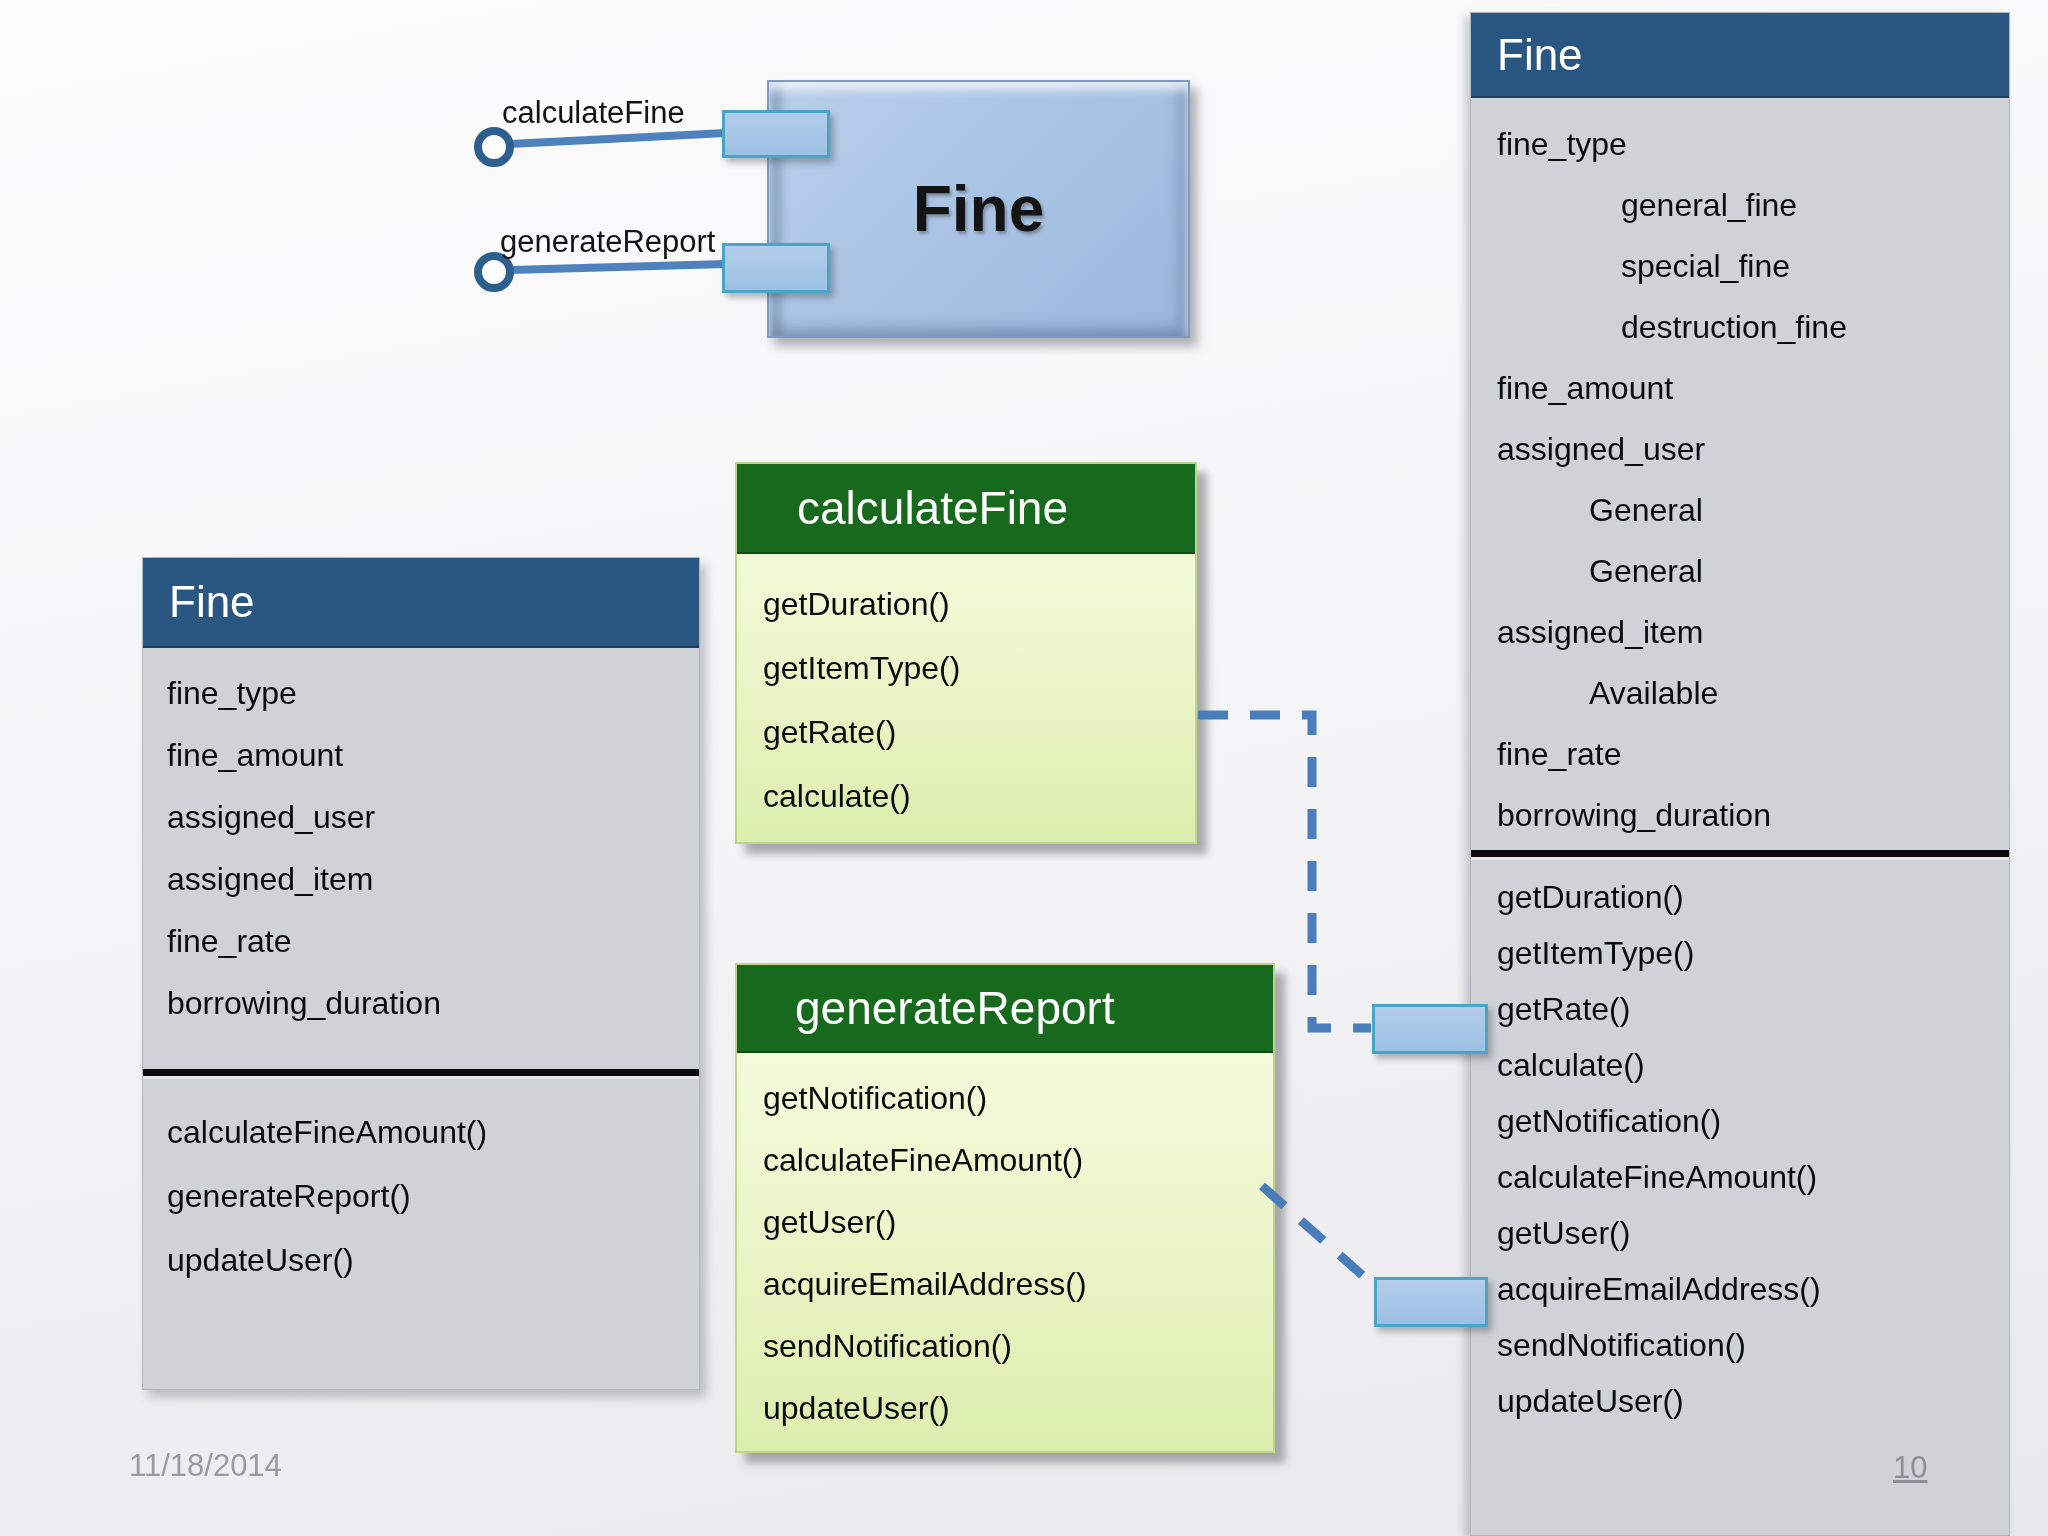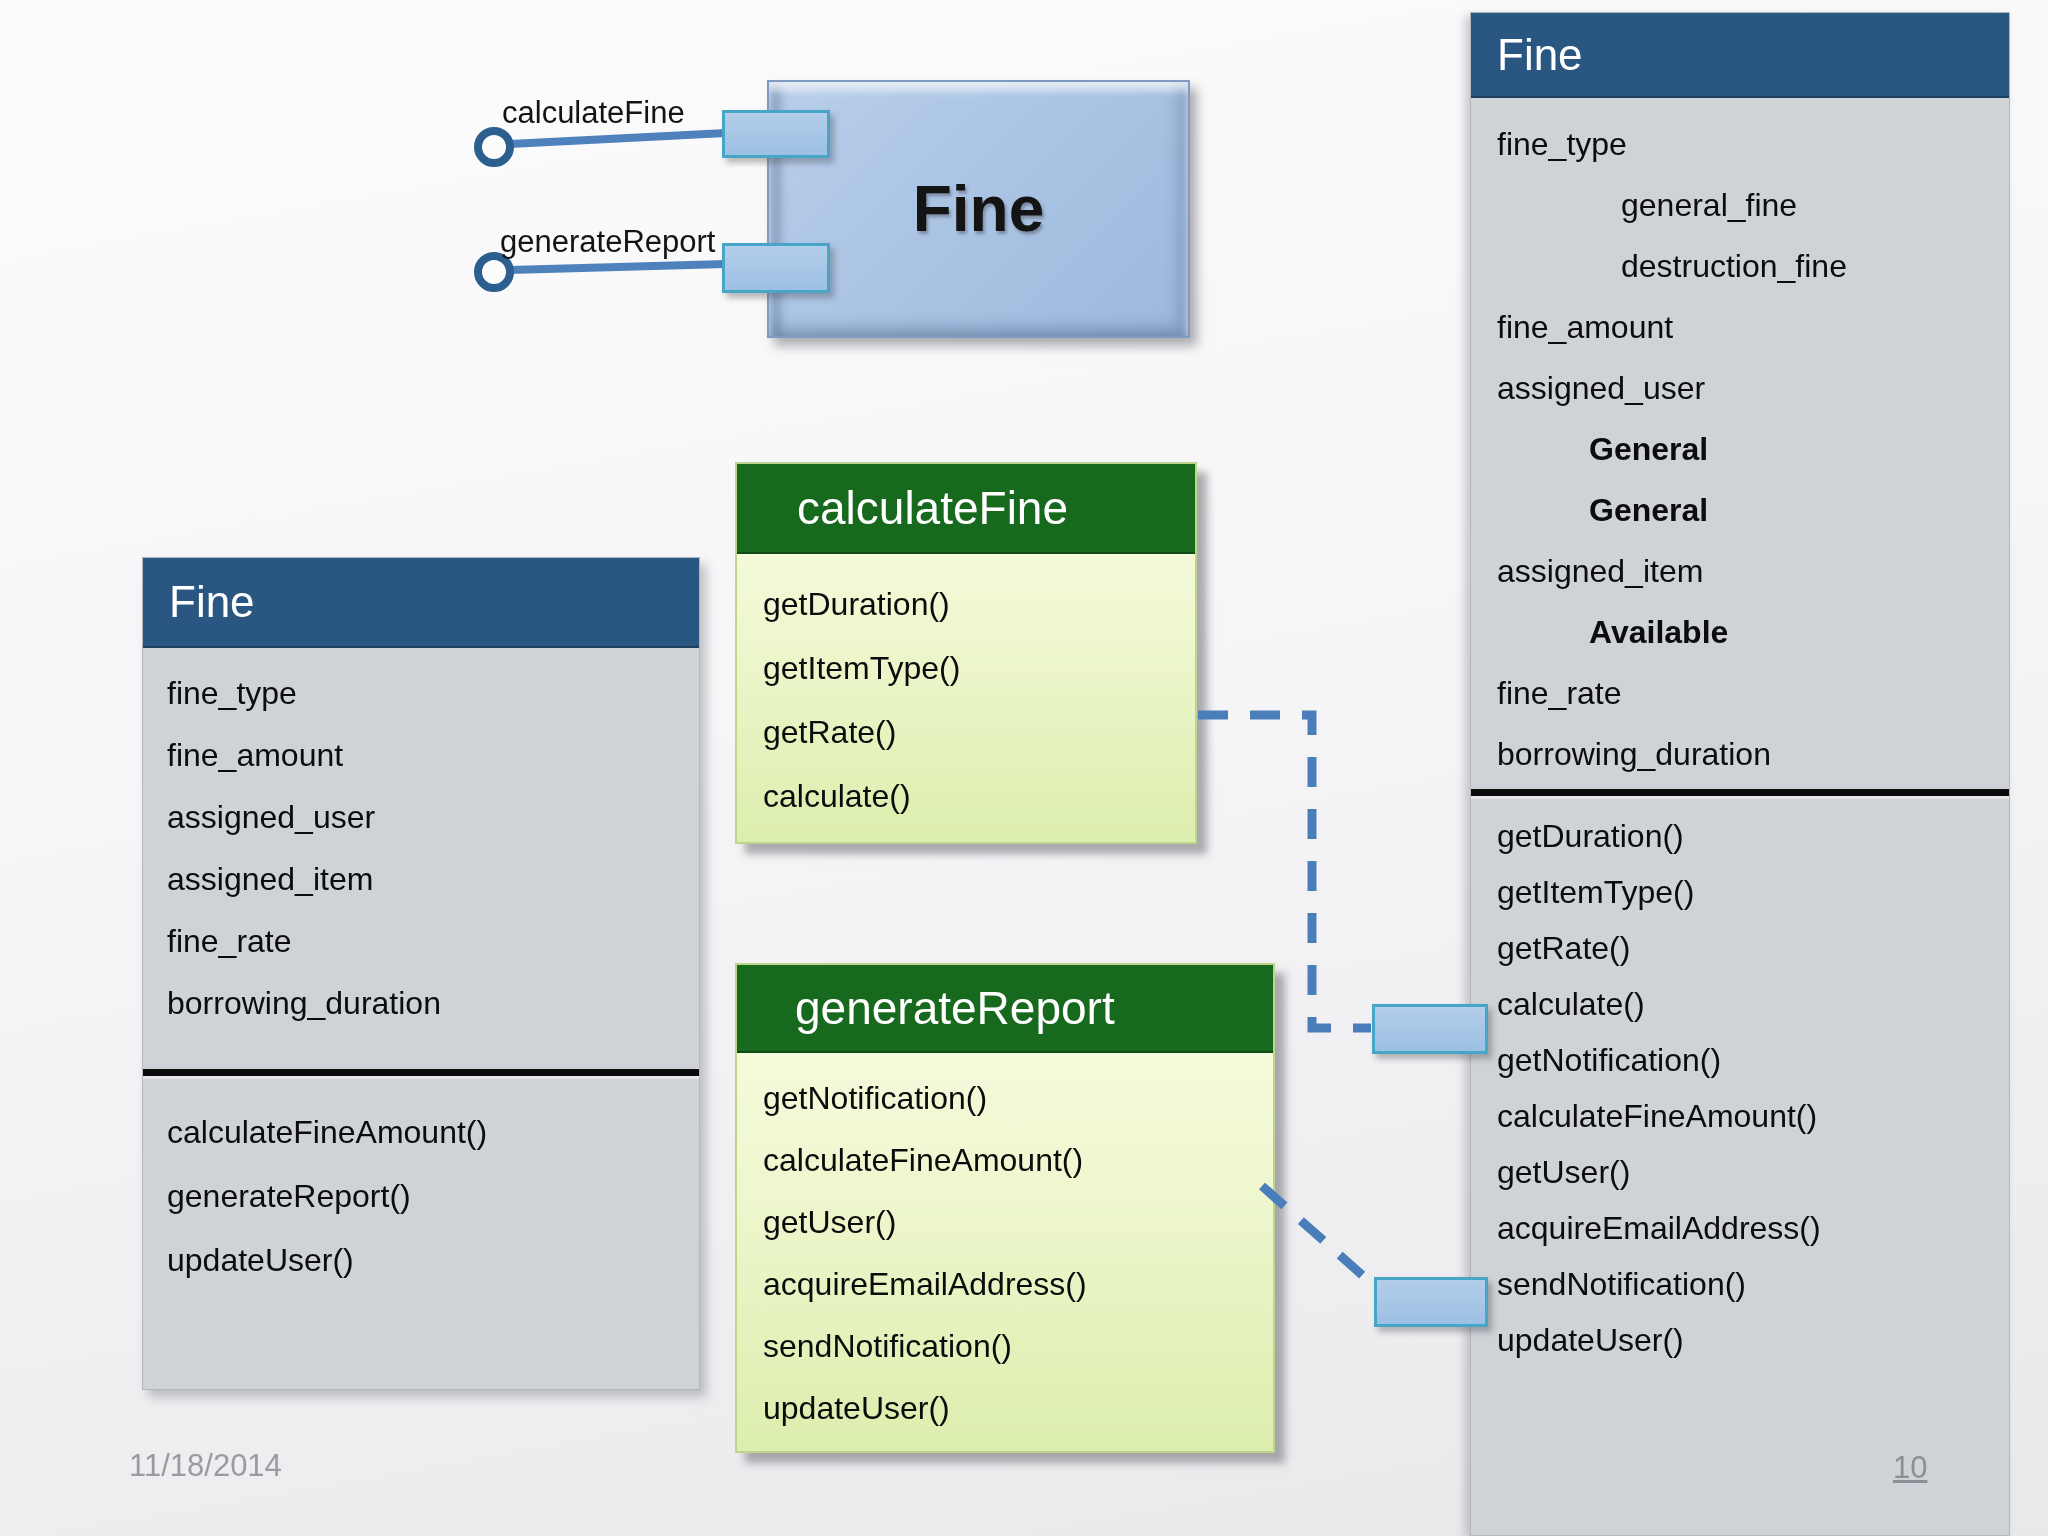--- a/index.html
+++ b/index.html
@@ -34,21 +34,21 @@
   
   .right-class { left:1470px; top:12px; width:540px; height:1524px; z-index:1;
     box-shadow:-5px 4px 9px rgba(90,90,100,0.30); }
   .right-class .hdr { height:85px; }
   .right-class .attrs { padding-top:16px; }
   .right-class .attrs .row { line-height:61px; }
   .right-class .divider { margin-top:4px; }
   .right-class .methods { padding-top:12px; }
   .right-class .methods .row { line-height:56px; }
   .right-class .lvl0 { padding-left:26px; }
-  .right-class .lvl1 { padding-left:118px;font-weight:bold; }
+  .right-class .lvl1 { padding-left:118px; }
   .right-class .lvl2 { padding-left:150px; }
 
   
   .green-box { position:absolute; z-index:2;
     background:linear-gradient(180deg,#f8fce3 0%,#eff7cf 45%,#dceeae 100%);
     border:2px solid #bfd48d;
     box-shadow:10px 10px 8px rgba(110,110,115,0.55);
   }
   .green-box .ghdr {
     display:flex; align-items:center;
@@ -168,20 +168,21 @@
       <div class="row">sendNotification()</div>
       <div class="row">updateUser()</div>
     </div>
   </div>
 
   <div class="class-box right-class">
     <div class="hdr">Fine</div>
     <div class="attrs">
       <div class="row lvl0">fine_type</div>
       <div class="row lvl2">general_fine</div>
+      <div class="row lvl2">special_fine</div>
       <div class="row lvl2">destruction_fine</div>
       <div class="row lvl0">fine_amount</div>
       <div class="row lvl0">assigned_user</div>
       <div class="row lvl1">General</div>
       <div class="row lvl1">General</div>
       <div class="row lvl0">assigned_item</div>
       <div class="row lvl1">Available</div>
       <div class="row lvl0">fine_rate</div>
       <div class="row lvl0">borrowing_duration</div>
     </div>

